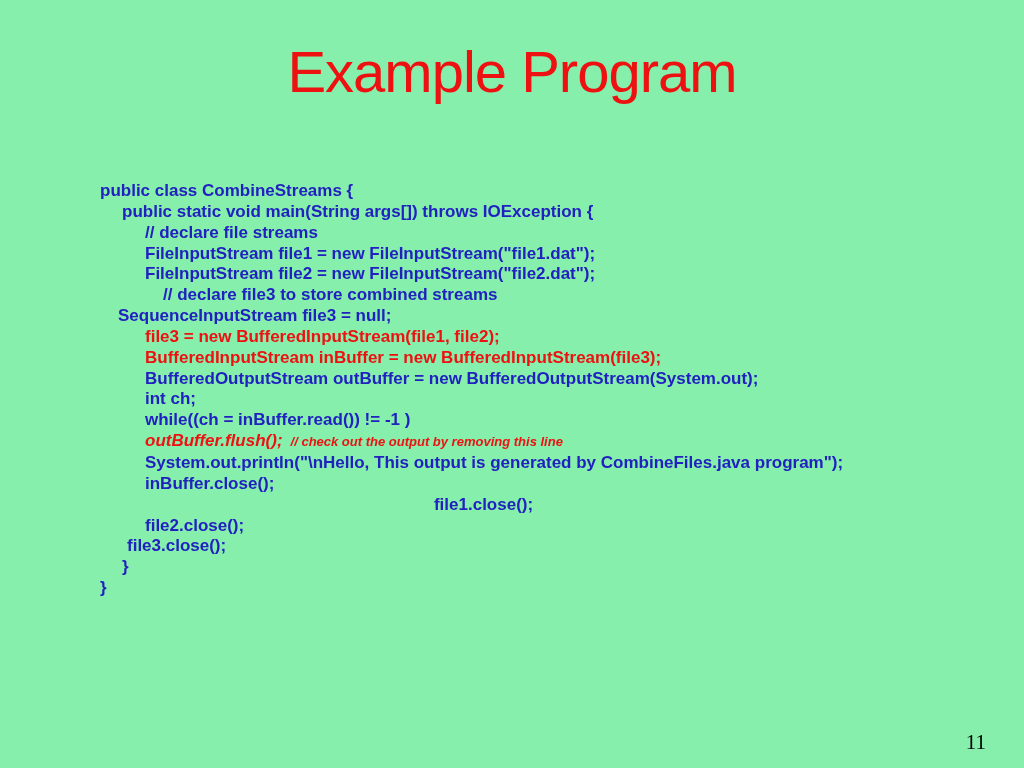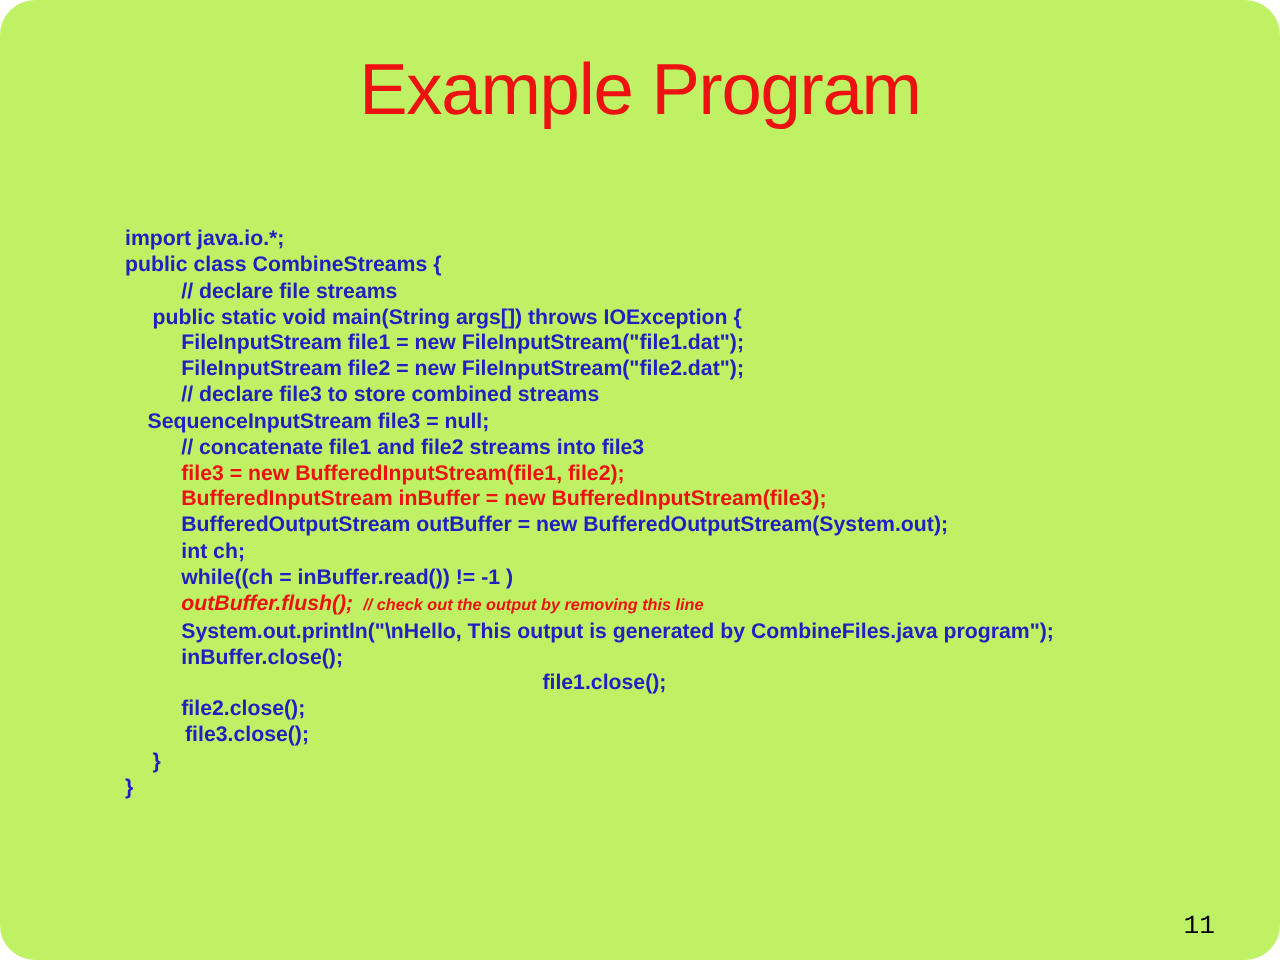--- a/index.html
+++ b/index.html
@@ -40,51 +40,49 @@
   .code-line {
     white-space: pre;
   }
   .code-line .inline-comment {
     font-size: 13px;
     padding-left: 8px;
   }
   #page-number {
     position: absolute;
     top: 730px;
-    right: 52px;
-    font-family: Liberation Mono, monospace;
+    right: 38px;
+    font-family: Liberation Serif, serif;
     font-size: 21px;
     color: #000000;
   }
 </style>
 </head>
 <body>
 
-<div id="slide" style="background: #bef264; border-radius: 28px;">
+<div id="slide" style="background: #86efac;">
   <div id="title" style="color: rgb(238, 17, 17);">Example Program</div>
 
   <div id="code-block">
-      <div class="code-line" style="margin-left: 0px; color: rgb(33, 33, 192);"><span>import java.io.*;</span></div>
       <div class="code-line" style="margin-left: 0px; color: rgb(33, 33, 192);"><span>public class CombineStreams {</span></div>
+      <div class="code-line" style="margin-left: 22px; color: rgb(33, 33, 192);"><span>public static void main(String args[]) throws IOException {</span></div>
       <div class="code-line" style="margin-left: 45px; color: rgb(33, 33, 192);"><span>// declare file streams</span></div>
-      <div class="code-line" style="margin-left: 22px; color: rgb(33, 33, 192);"><span>public static void main(String args[]) throws IOException {</span></div>
       <div class="code-line" style="margin-left: 45px; color: rgb(33, 33, 192);"><span>FileInputStream file1 = new FileInputStream("file1.dat");</span></div>
       <div class="code-line" style="margin-left: 45px; color: rgb(33, 33, 192);"><span>FileInputStream file2 = new FileInputStream("file2.dat");</span></div>
-      <div class="code-line" style="margin-left: 45px; color: rgb(33, 33, 192);"><span>// declare file3 to store combined streams</span></div>
+      <div class="code-line" style="margin-left: 63px; color: rgb(33, 33, 192);"><span>// declare file3 to store combined streams</span></div>
       <div class="code-line" style="margin-left: 18px; color: rgb(33, 33, 192);"><span>SequenceInputStream file3 = null;</span></div>
-      <div class="code-line" style="margin-left: 45px; color: rgb(33, 33, 192);"><span>// concatenate file1 and file2 streams into file3</span></div>
       <div class="code-line" style="margin-left: 45px; color: rgb(238, 17, 17);"><span>file3 = new BufferedInputStream(file1, file2);</span></div>
       <div class="code-line" style="margin-left: 45px; color: rgb(238, 17, 17);"><span>BufferedInputStream inBuffer = new BufferedInputStream(file3);</span></div>
       <div class="code-line" style="margin-left: 45px; color: rgb(33, 33, 192);"><span>BufferedOutputStream outBuffer = new BufferedOutputStream(System.out);</span></div>
       <div class="code-line" style="margin-left: 45px; color: rgb(33, 33, 192);"><span>int ch;</span></div>
       <div class="code-line" style="margin-left: 45px; color: rgb(33, 33, 192);"><span>while((ch = inBuffer.read()) != -1 )</span></div>
       <div class="code-line" style="margin-left: 45px; color: rgb(238, 17, 17); font-style: italic;"><span>outBuffer.flush();</span><span class="inline-comment">// check out the output by removing this line</span></div>
       <div class="code-line" style="margin-left: 45px; color: rgb(33, 33, 192);"><span>System.out.println("\nHello, This output is generated by CombineFiles.java program");</span></div>
       <div class="code-line" style="margin-left: 45px; color: rgb(33, 33, 192);"><span>inBuffer.close();</span></div>
       <div class="code-line" style="margin-left: 24px; color: rgb(33, 33, 192); text-align: center;"><span>file1.close();</span></div>
       <div class="code-line" style="margin-left: 45px; color: rgb(33, 33, 192);"><span>file2.close();</span></div>
-      <div class="code-line" style="margin-left: 48px; color: rgb(33, 33, 192);"><span>file3.close();</span></div>
+      <div class="code-line" style="margin-left: 27px; color: rgb(33, 33, 192);"><span>file3.close();</span></div>
       <div class="code-line" style="margin-left: 22px; color: rgb(33, 33, 192);"><span>}</span></div>
       <div class="code-line" style="margin-left: 0px; color: rgb(33, 33, 192);"><span>}</span></div>
     </div>
 
   <div id="page-number" style="color: rgb(0, 0, 0);">11</div>
 </div>
 
 </body></html>

